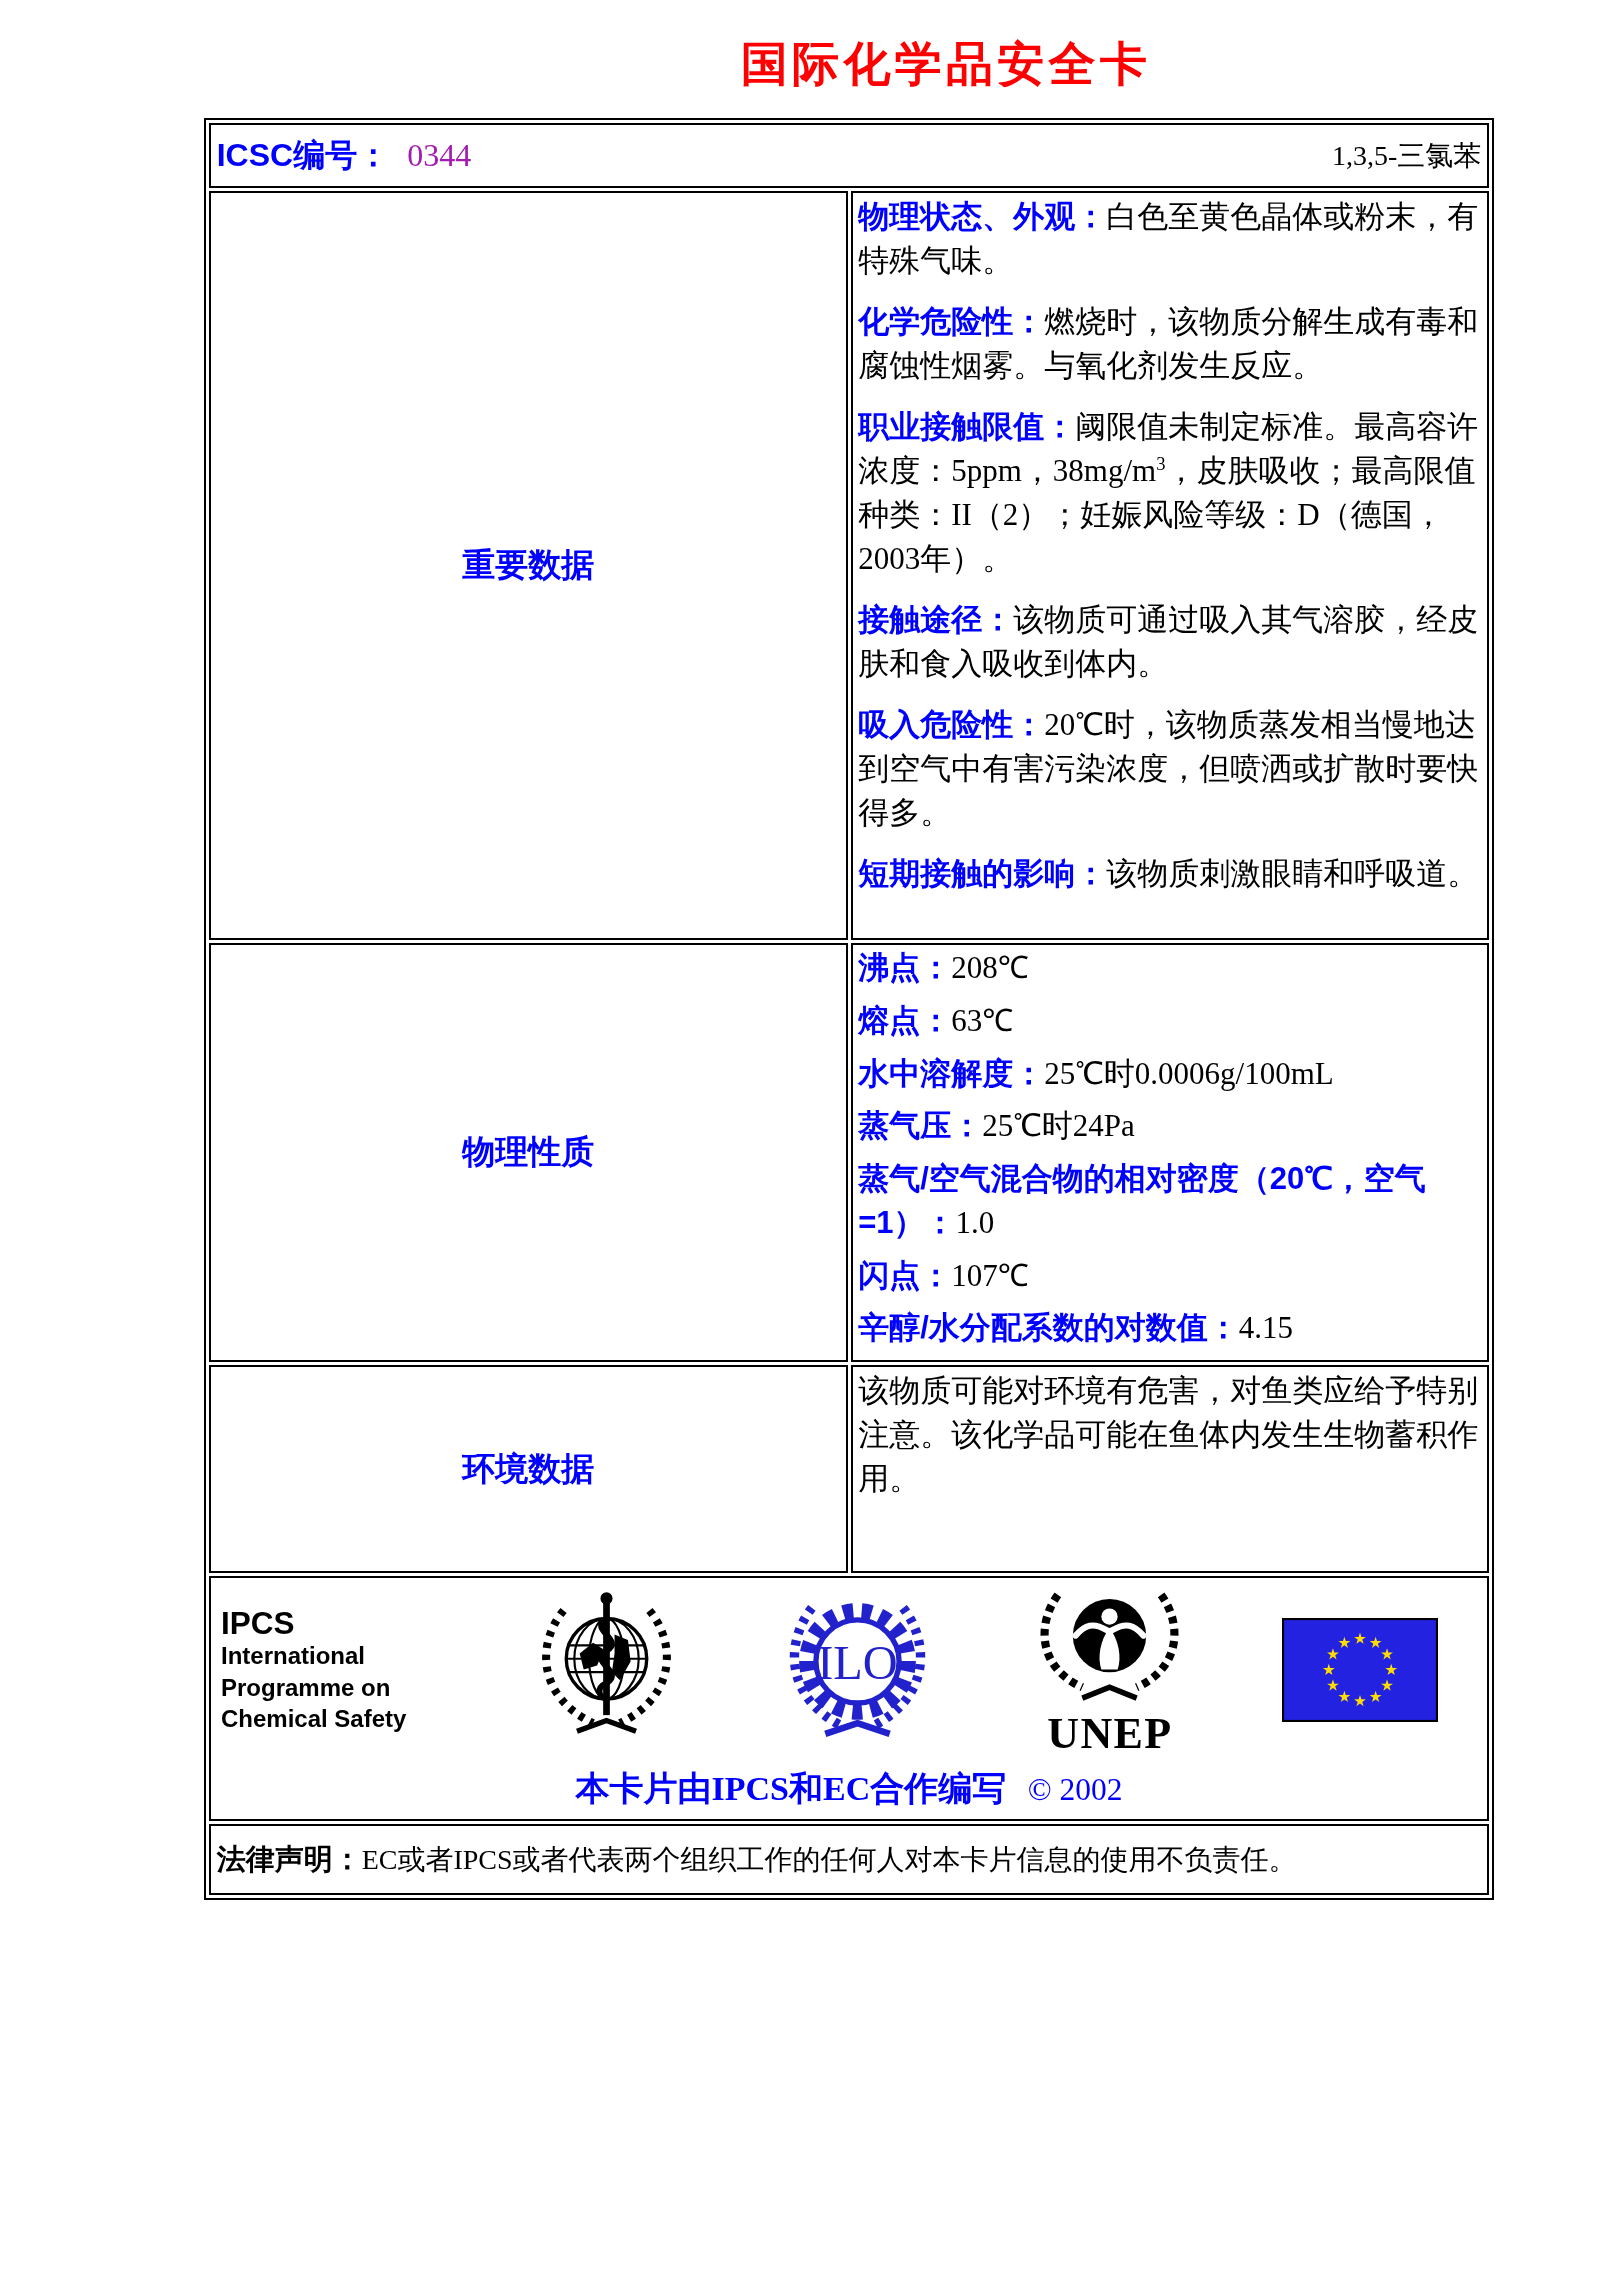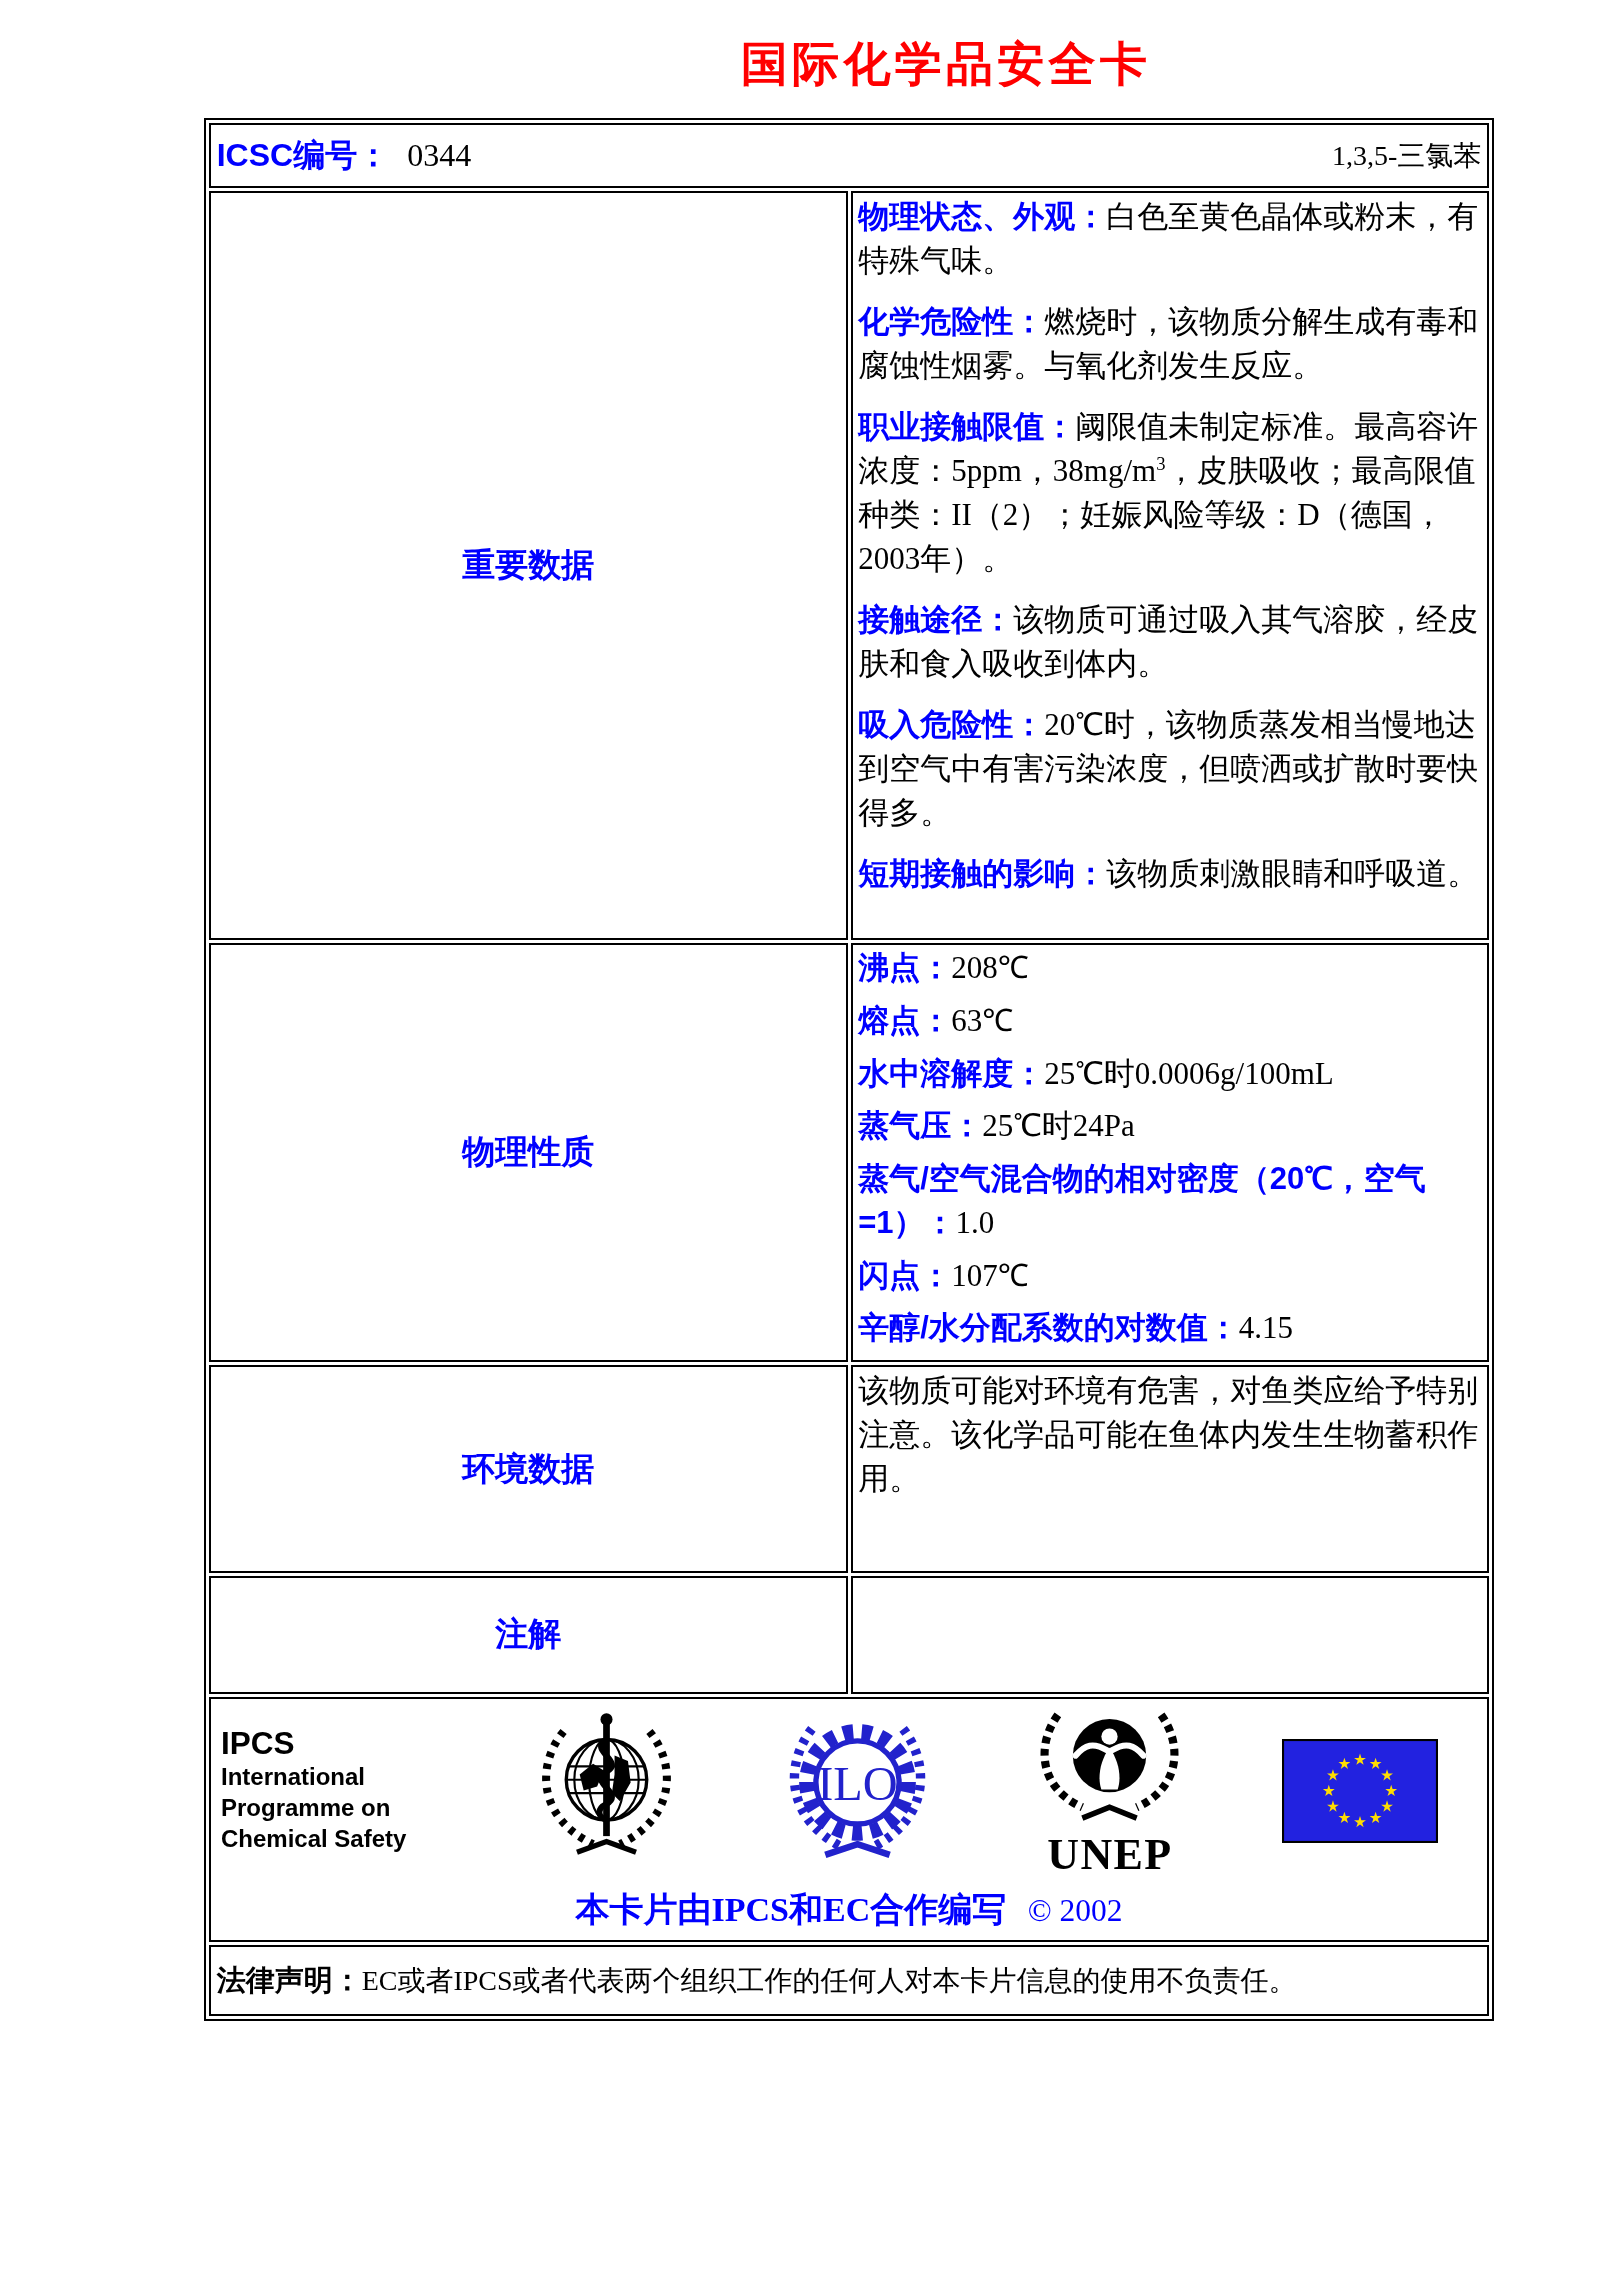--- a/index.html
+++ b/index.html
@@ -22,21 +22,21 @@
   .h-icsc{height:59px;vertical-align:middle;}
   .h-imp{height:742px;}
   .h-phys{height:390px;}
   .h-env{height:201px;}
   .h-notes{height:111px;}
   .h-extra{height:42px;vertical-align:middle;}
   .h-footer{height:190px;vertical-align:middle;margin-top:35px;}
   .h-legal{height:64px;vertical-align:middle;}
   
   .icsc-row{display:flex;justify-content:space-between;align-items:center;font-size:32px;}
-  .icsc-left .num{font-family:"Liberation Serif",serif;color:#000000;font-weight:normal;margin-left:10px;}
+  .icsc-left .num{font-family:"Liberation Serif",serif;color:#a21caf;font-weight:normal;margin-left:10px;}
   .chem-name{font-size:28px;}
   
   .footer-logos{display:flex;align-items:center;justify-content:space-between;padding:4.3px 43px 0 4.3px;}
   .ipcs-block{font-family:"Liberation Sans",sans-serif;color:#000;width:215px;}
   .ipcs-title{font-weight:bold;font-size:31.5px;line-height:1.1;}
   .ipcs-line{font-size:24px;line-height:1.3;font-weight:bold;}
   .unep-block{text-align:center;}
   .unep-label{font-family:"Liberation Serif",serif;font-weight:bold;font-size:44px;letter-spacing:1.4px;line-height:1;margin-top:1.4px;}
   .footer-caption{text-align:center;margin:10px 0 5.7px 0;color:#0000ff;font-size:34px;font-weight:bold;}
   .footer-caption .copy{font-weight:normal;font-size:31.5px;margin-left:13px;}
@@ -91,24 +91,20 @@
       </td>
     </tr>
 
     <tr>
       <td class="rowlabel h-env">环境数据</td>
       <td class="content h-env">
         <p class="envp">该物质可能对环境有危害，对鱼类应给予特别注意。该化学品可能在鱼体内发生生物蓄积作用。</p>
       </td>
     </tr>
 
-    <tr>
-      <td class="rowlabel h-notes">注解</td>
-      <td class="content h-notes"></td>
-    </tr>
 
 
     <tr>
       <td class="h-footer" colspan="2">
         <div class="footer-logos">
           <div class="ipcs-block">
             <div class="ipcs-title">IPCS</div>
             <div class="ipcs-line">International</div>
             <div class="ipcs-line">Programme on</div>
             <div class="ipcs-line">Chemical Safety</div>

